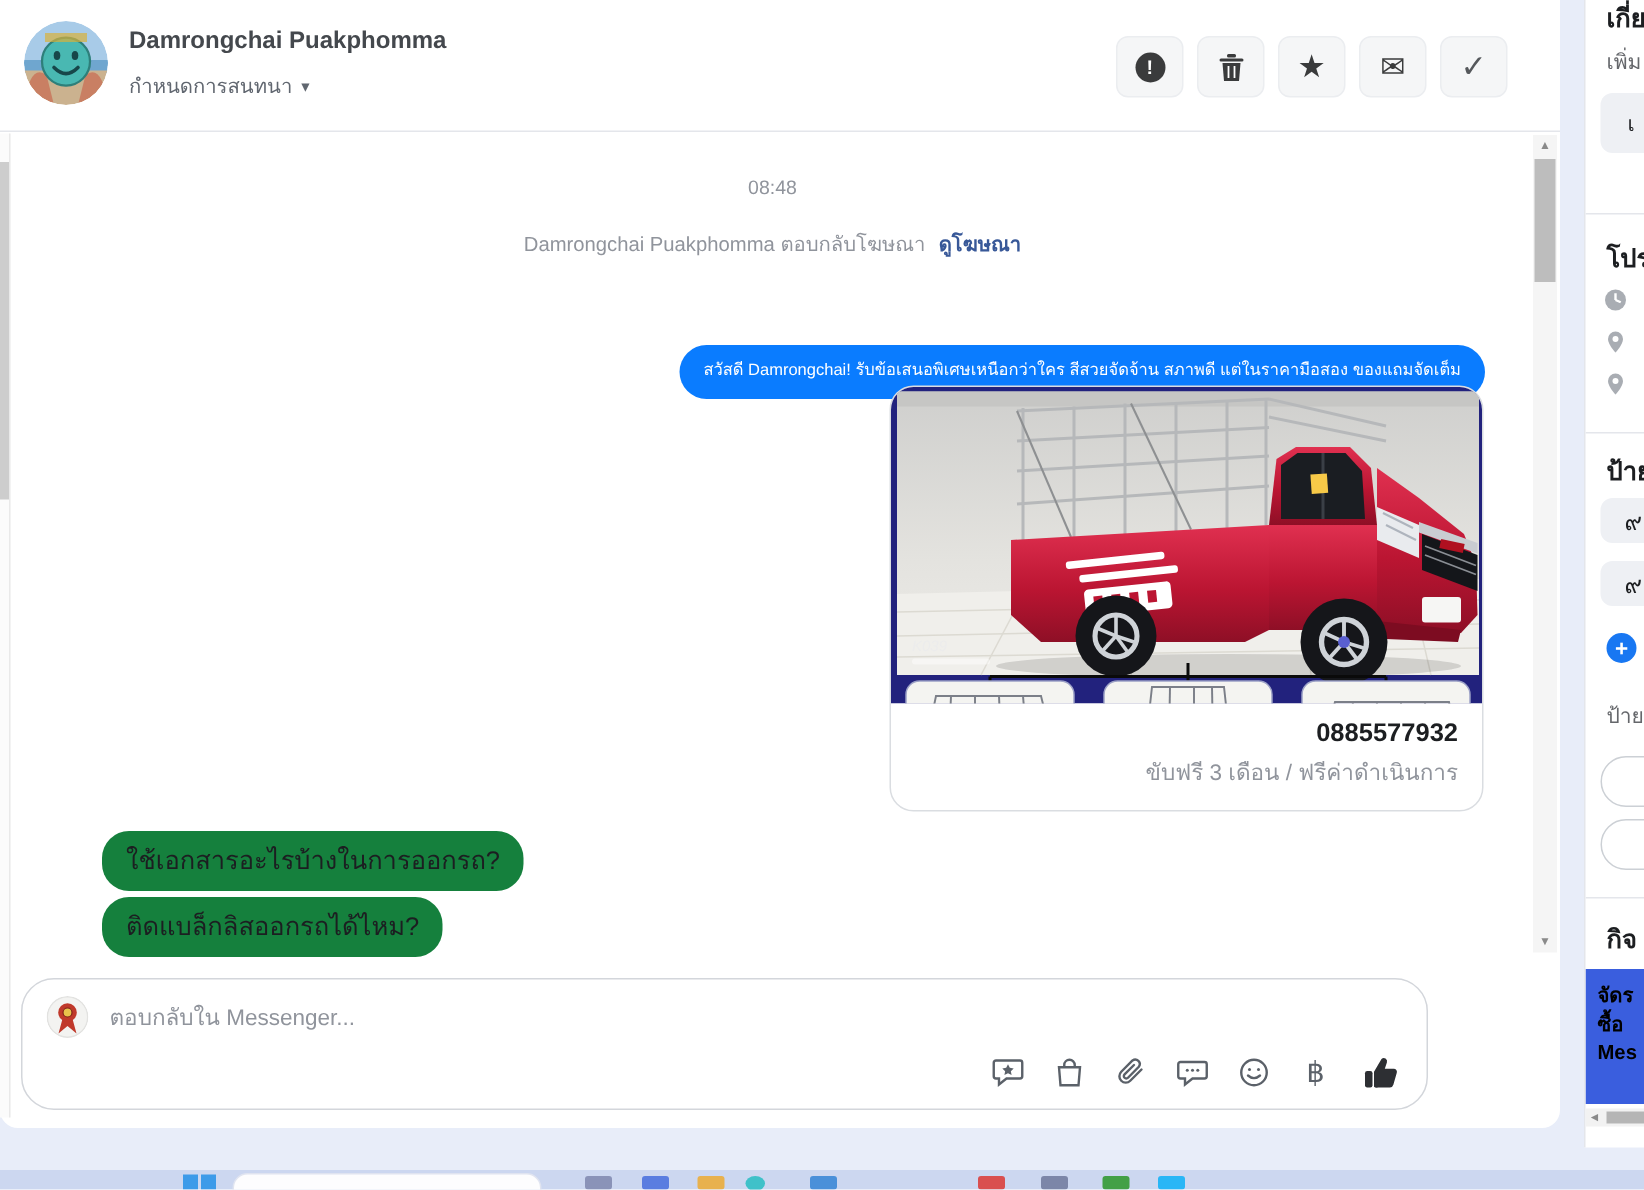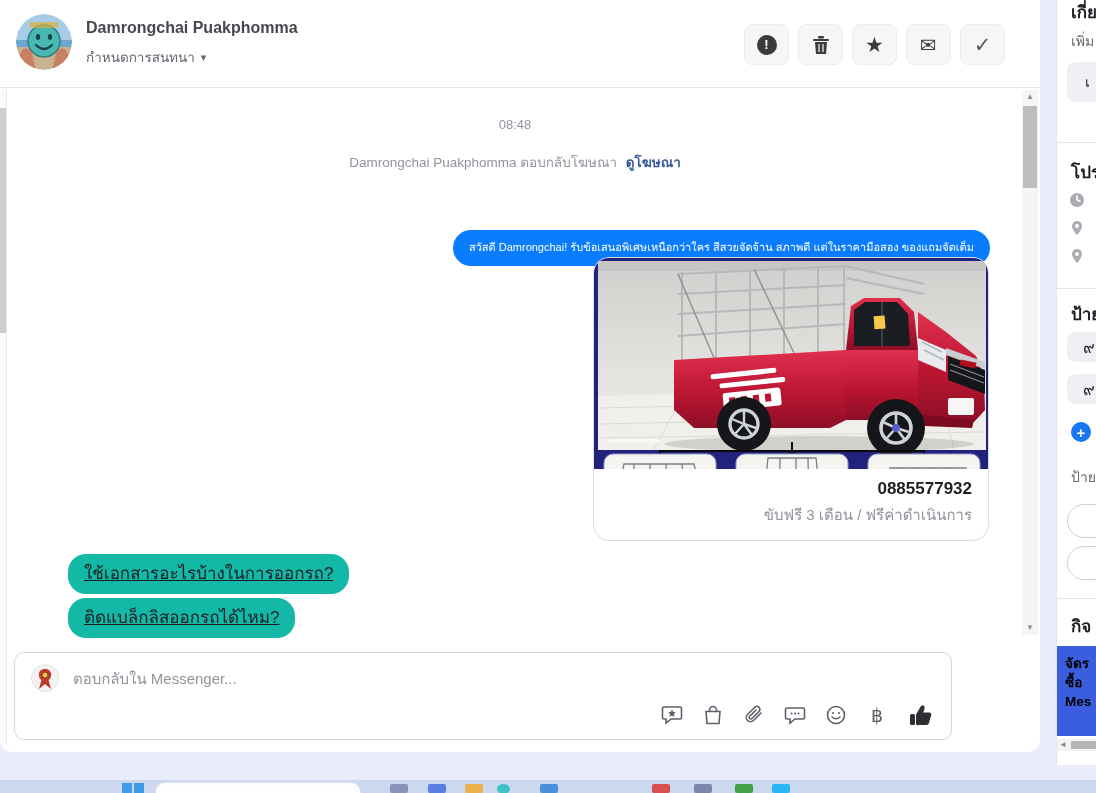--- a/index.html
+++ b/index.html
@@ -41,36 +41,36 @@
   .bubble-out { position:absolute; top:99px; right:32px; max-width:676px; background:#0a7cff; color:#fff;
     font-size:11px; line-height:1.45; padding:10px 16px; border-radius:18px;margin-top:42px; }
 
   .attach-card { position:absolute; top:168px; right:33px; width:396px; border:1px solid #dadde1;
     border-radius:16px; overflow:hidden; background:#fff; cursor:pointer; }
   .attach-img { display:block; width:396px; height:211px; }
   .attach-info { padding:10px 16px 13px;text-align:right; }
   .attach-title { font-size:17px; font-weight:bold; color:#1c1e21; }
   .attach-sub { font-size:15px; color:#90949c; margin-top:4px; }
 
-  .bubble-in { position:absolute; left:60px; background:#14b8a6; color:#1c1e21; font-size:17px;
-    padding:8px 16px; border-radius:18px; line-height:1.4;text-decoration:underline; }
+  .bubble-in { position:absolute; left:60px; background:#15803d; color:#1c1e21; font-size:17px;
+    padding:8px 16px; border-radius:18px; line-height:1.4; }
   .bubble-in.b1 { top:465px; }
   .bubble-in.b2 { top:509px; }
 
   
   .vscroll { position:absolute; left:1022px; top:90px; width:16px; height:545px; background:#f5f5f5; }
   .vscroll .arr { position:absolute; left:0; width:16px; height:14px; font-size:8px; color:#8a8a8a;
     text-align:center; line-height:14px; cursor:pointer; }
   .vscroll .arr.up { top:0; }
   .vscroll .arr.down { bottom:0; }
   .vscroll .vthumb { position:absolute; left:1px; top:16px; width:14px; height:82px; background:#bdbdbd; cursor:grab; }
 
   
   .composer { position:absolute; left:14px; top:652px; width:938px; height:88px; background:#fff;
-    border:1px solid #d3d6db; border-radius:10px; }
+    border:1px solid #d3d6db; border-radius:22px; }
   .comp-avatar { position:absolute; left:16px; top:11px; width:28px; height:28px; border-radius:50%; overflow:hidden; }
   .comp-input { position:absolute; left:58px; top:11px; width:620px; height:28px; border:none; outline:none;
     font-size:15px; color:#3a3b3c; font-family:"Liberation Sans","DejaVu Sans",sans-serif; background:transparent; }
   .comp-input::placeholder { color:#90949c; opacity:1; }
   .comp-icons { position:absolute; right:16px; bottom:10px; display:flex; align-items:center; gap:19px; }
   .cicon { width:22px; height:22px; display:flex; align-items:center; justify-content:center;
     color:#5b6169; cursor:pointer; }
   .cicon svg { display:block; }
   .baht { font-size:19px; color:#5b6169; line-height:1; }
 

